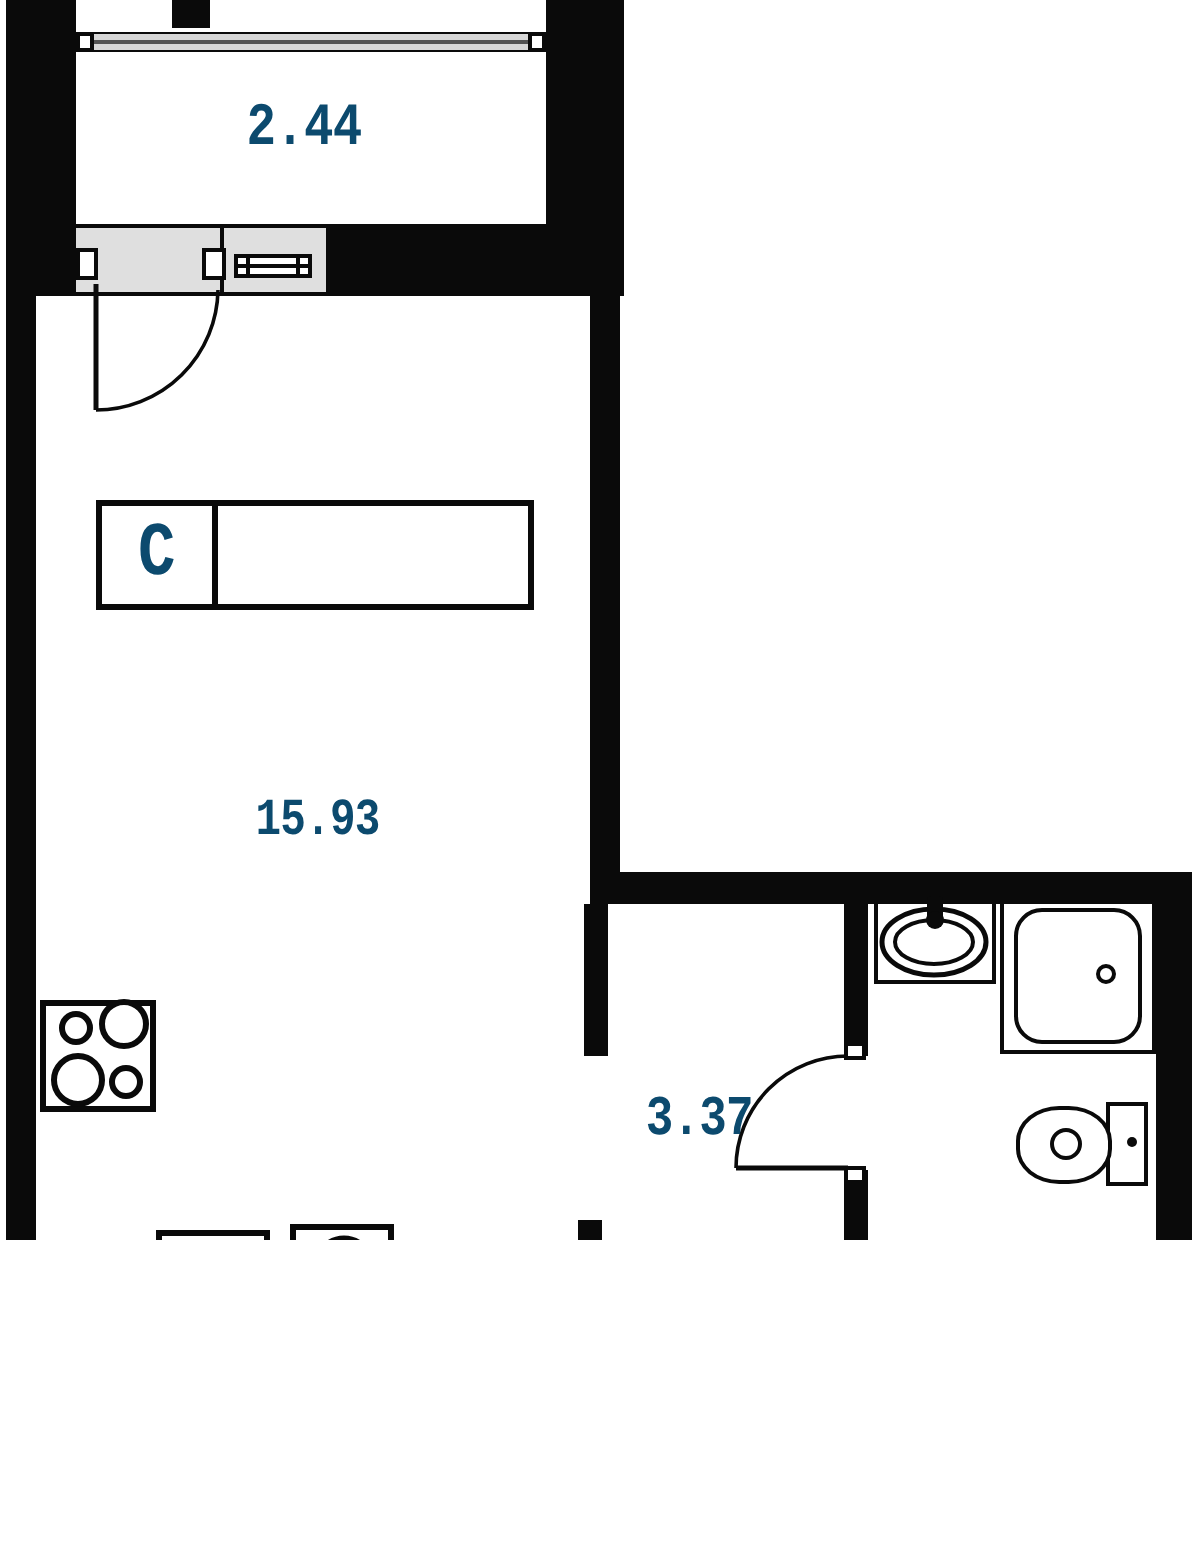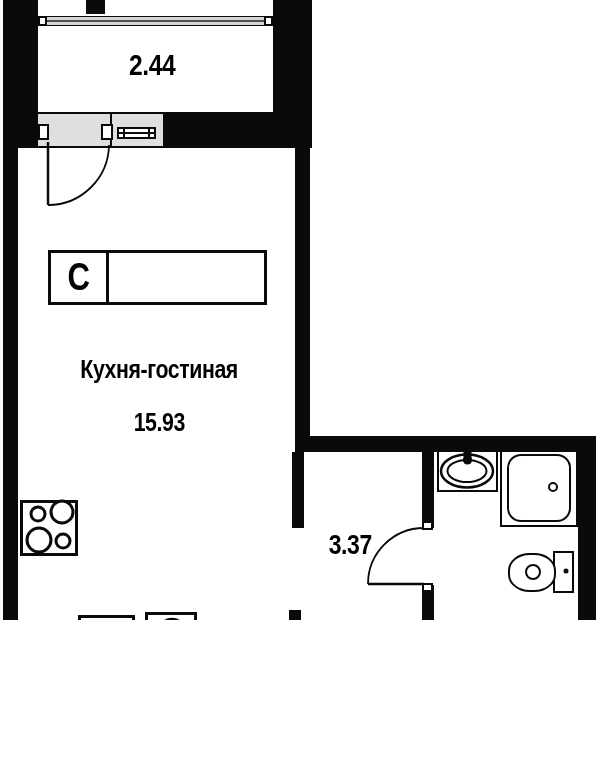--- a/index.html
+++ b/index.html
@@ -1,28 +1,28 @@
 <!DOCTYPE html>
 <html><head>
 <meta charset="utf-8">
 <style>
   html,body{margin:0;padding:0;background:#ffffff;}
   #plan{
     position:relative;width:600px;height:620px;background:#ffffff;overflow:hidden;
-    font-family:Liberation Sans, sans-serif;color:#000000;
+    font-family:Liberation Mono, monospace;color:#0c4a6e;
   }
   .wall{position:absolute;background:#0a0a0a;}
   .jamb{position:absolute;background:#ffffff;border:2px solid #0a0a0a;box-sizing:border-box;}
   .glass-zone{position:absolute;background:#dfdfdf;box-sizing:border-box;}
   .fixture{position:absolute;background:#ffffff;border:3px solid #0a0a0a;box-sizing:border-box;}
   .thin{border-width:2.5px;}
   .lbl{position:absolute;text-align:center;font-weight:700;letter-spacing:-.5px;white-space:nowrap;}
   .lbl>span{display:inline-block;transform:scaleX(.82);transform-origin:center;}
   .num-lg{font-size:30px;}
-  .num-md{font-size:28px;}
+  .num-md{font-size:28px;margin-top:16px;}
   .name{font-size:26px;}
   #badge{
     position:absolute;left:48px;top:250px;width:219px;height:55px;
     border:3.5px solid #0a0a0a;box-sizing:border-box;display:flex;align-items:center;background:#fff;
   }
   #badge .cell-type{width:55px;flex:0 0 55px;text-align:center;font-size:38px;font-weight:700;border-right:3.5px solid #0a0a0a;align-self:stretch;display:flex;align-items:center;justify-content:center;}
   #badge .cell-area{flex:1;text-align:center;font-size:38px;font-weight:700;}
   #badge span{display:inline-block;transform:scaleX(.82);}
   svg.overlay{position:absolute;left:0;top:0;pointer-events:none;}
   .rad-bar{position:absolute;background:#0a0a0a;}
@@ -142,24 +142,21 @@
   <div class="lbl num-lg" style="left:95px;top:48px;width:115px;">
     <span>2.44</span>
   </div>
 
   <div id="badge">
     <div class="cell-type">
       <span>С</span>
     </div>
   </div>
 
-  <div class="lbl name" style="left:28px;top:354px;width:262px;">
-    <span>Кухня-гостиная</span>
-  </div>
-  <div class="lbl name" style="left:28px;top:395px;width:262px;margin-top:12px;">
+  <div class="lbl name" style="left:28px;top:395px;width:262px;">
     <span>15.93</span>
   </div>
 
   <div class="lbl num-md" style="left:305px;top:529px;width:90px;">
     <span>3.37</span>
   </div>
 
 
 </div>
 

